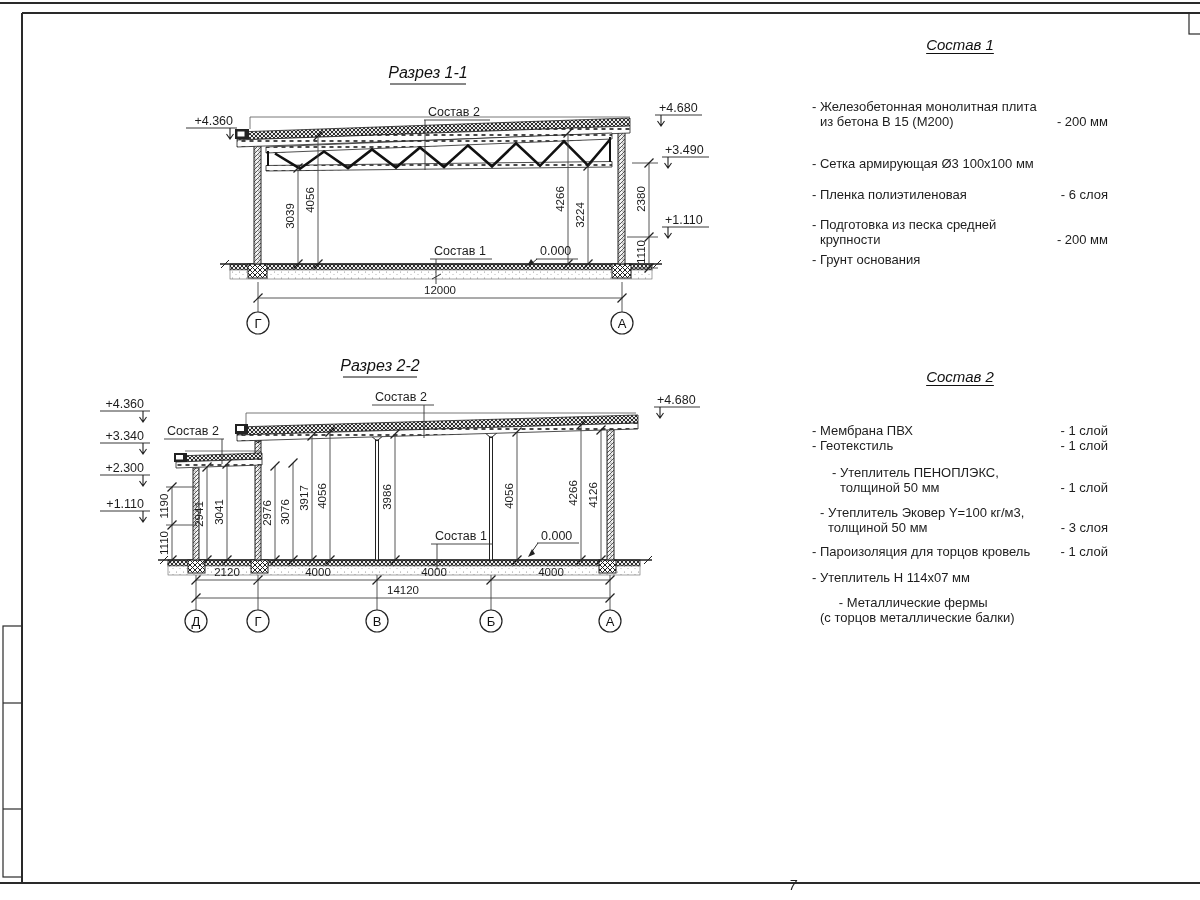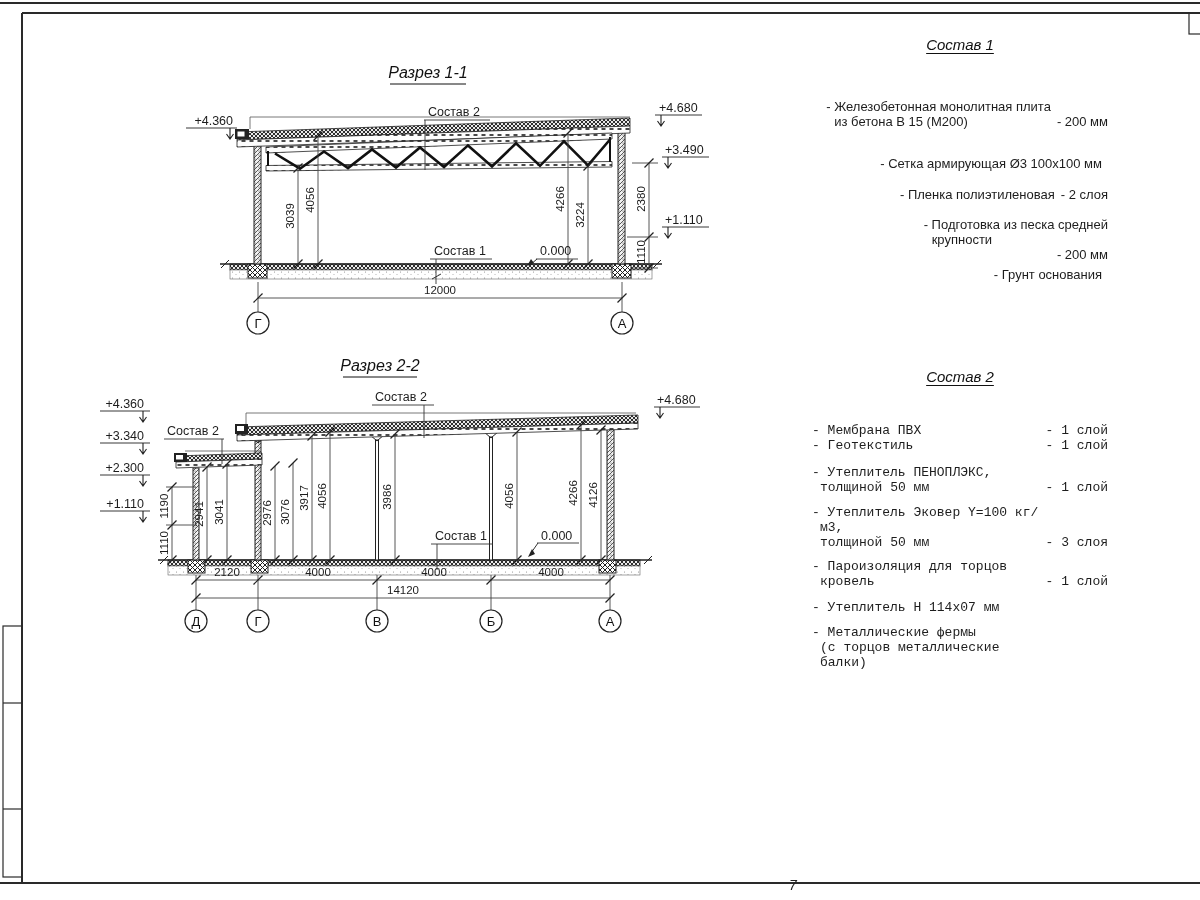--- a/index.html
+++ b/index.html
@@ -13,32 +13,32 @@
   .pg{font:italic 14px "Liberation Sans",sans-serif;fill:#222;}
   .tick-use{stroke:#222;stroke-width:1.2;}
   .arr-use{stroke:#222;stroke-width:1.1;}
   
   .comp{position:absolute;width:296px;}
   .comp-title{font-size:15px;font-style:italic;text-align:center;text-decoration:underline;text-underline-offset:3px;color:#111;}
   .comp-items{display:flex;flex-direction:column;}
   .li{display:flex;justify-content:space-between;align-items:flex-end;font-size:13px;line-height:15px;}
   .nm{white-space:pre-line;text-indent:-8px;padding-left:8px;max-width:225px;}
   .val{white-space:nowrap;padding-left:6px;}
-  #comp1 .comp-items{margin-top:46px;align-items:flex-end;}
+  #comp1 .comp-items{margin-top:46px;}
   #comp1 .li:nth-child(2){margin-top:27px;}
   #comp1 .li:nth-child(3){margin-top:16px;}
-  #comp1 .li:nth-child(4){margin-top:15px;flex-direction:column;}
+  #comp1 .li:nth-child(4){margin-top:15px;}
   #comp1 .li:nth-child(5){margin-top:5px;}
-  #comp2 .comp-items{margin-top:38px;font-family:Liberation Mono, monospace;}
+  #comp2 .comp-items{margin-top:38px;}
   #comp2 .li:nth-child(2){}
-  #comp2 .li:nth-child(3){margin-top:12px;}
-  #comp2 .li:nth-child(4){margin-top:10px;}
+  #comp2 .li:nth-child(3){margin-top:12px;margin-left:20px;}
+  #comp2 .li:nth-child(4){margin-top:10px;margin-left:8px;}
   #comp2 .li:nth-child(5){margin-top:9px;}
   #comp2 .li:nth-child(6){margin-top:11px;}
-  #comp2 .li:nth-child(7){margin-top:10px;}
+  #comp2 .li:nth-child(7){margin-top:10px;text-align:center;}
 </style>
 </head>
 <body>
 
 <svg width="1200" height="900" viewBox="0 0 1200 900">
   <defs>
     <pattern id="pHatch" width="4" height="4" patternUnits="userSpaceOnUse">
       <rect width="4" height="4" fill="#e9e9e9"></rect>
       <path d="M0 4 L4 0 M0 0 L4 4" stroke="#1a1a1a" stroke-width="0.9"></path>
     </pattern>
@@ -374,21 +374,21 @@
       <span class="nm">- Железобетонная  монолитная плита
 из бетона В 15 (М200)</span>
       <span class="val">- 200 мм</span>
     </div>
     <div class="li">
       <span class="nm">- Сетка армирующая Ø3 100х100 мм</span>
       <span class="val"></span>
     </div>
     <div class="li">
       <span class="nm">- Пленка полиэтиленовая</span>
-      <span class="val">-  2 слоя</span>
+      <span class="val">-  6 слоя</span>
     </div>
     <div class="li">
       <span class="nm">- Подготовка из песка средней
 крупности</span>
       <span class="val">- 200 мм</span>
     </div>
     <div class="li">
       <span class="nm">- Грунт основания</span>
       <span class="val"></span>
     </div>

